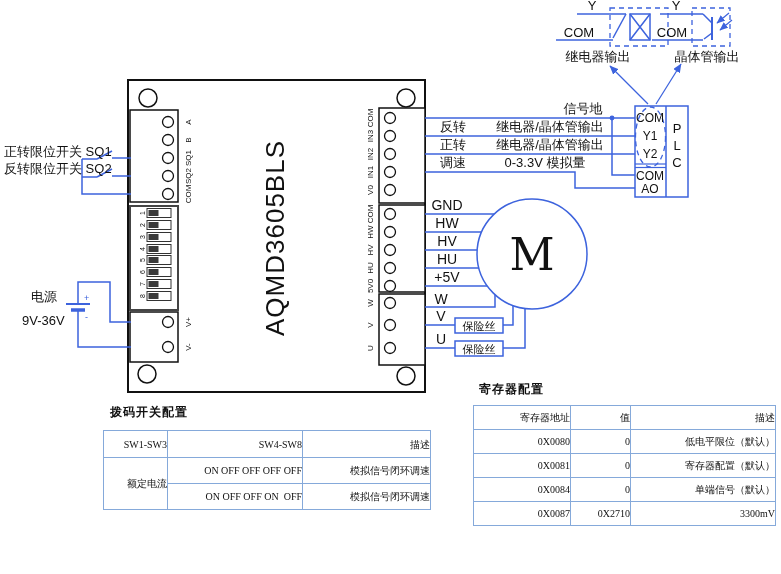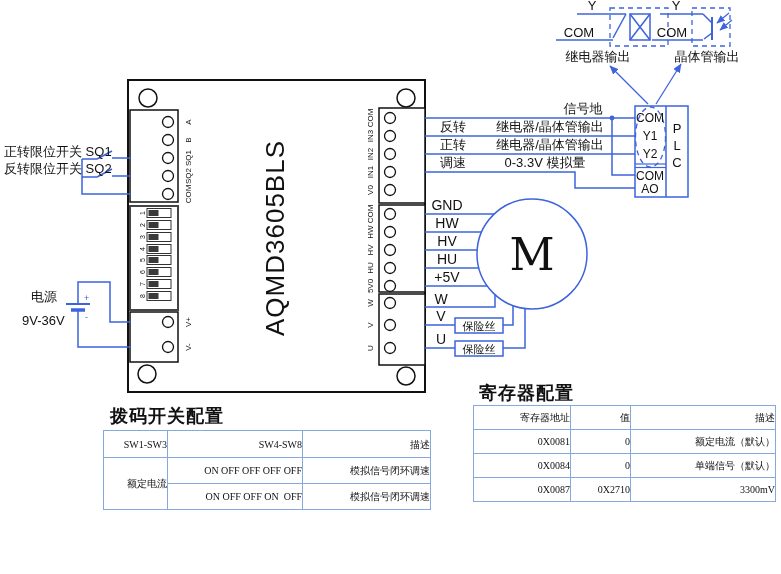--- a/index.html
+++ b/index.html
@@ -5,21 +5,21 @@
   html,body{margin:0;padding:0;background:#fff;}
   .stage{position:relative;width:781px;height:574px;background:#fff;overflow:hidden;
          font-family:"Liberation Sans",sans-serif;color:#111;}
   .stage svg{position:absolute;left:0;top:0;}
   svg text{font-family:"Liberation Sans",sans-serif;fill:#111;}
   .t7{font-size:7px;} .t8{font-size:8px;} .t9{font-size:9px;}
   .t11{font-size:11px;} .t12{font-size:12px;} .t13{font-size:13px;} .t14{font-size:14px;}
   .t26{font-size:26px;letter-spacing:1px;}
   .mfont{font-family:"DejaVu Serif",serif;font-size:44px;}
   .blue{fill:#3d63dd;}
-  .tbl-title{position:absolute;font-size:18px;font-weight:bold;letter-spacing:1px;}
+  .tbl-title{position:absolute;font-size:12px;font-weight:bold;letter-spacing:1px;}
   table.cfg{position:absolute;border-collapse:collapse;table-layout:fixed;
             font-size:10px;text-align:right;font-family:Liberation Serif, serif;}
   table.cfg td{border:1px solid #85a9da;padding:0;white-space:pre;line-height:1.1;}
 </style>
 </head>
 <body>
 
 <div class="stage">
 
 <svg width="781" height="574" viewBox="0 0 781 574">
@@ -295,23 +295,28 @@
         <col style="width:60px">
         <col style="width:145px">
       </colgroup>
   <tbody>
         <tr style="height:24px">
     <td>寄存器地址</td>
     <td>值</td>
     <td>描述</td>
   </tr>
   <tr style="height:24px">
+    <td>0X0080</td>
+    <td>0</td>
+    <td>低电平限位（默认）</td>
+  </tr>
+  <tr style="height:24px">
     <td>0X0081</td>
     <td>0</td>
-    <td>额定电流（默认）</td>
+    <td>寄存器配置（默认）</td>
   </tr>
   <tr style="height:24px">
     <td>0X0084</td>
     <td>0</td>
     <td>单端信号（默认）</td>
   </tr>
   <tr style="height:24px">
     <td>0X0087</td>
     <td>0X2710</td>
     <td>3300mV</td>

